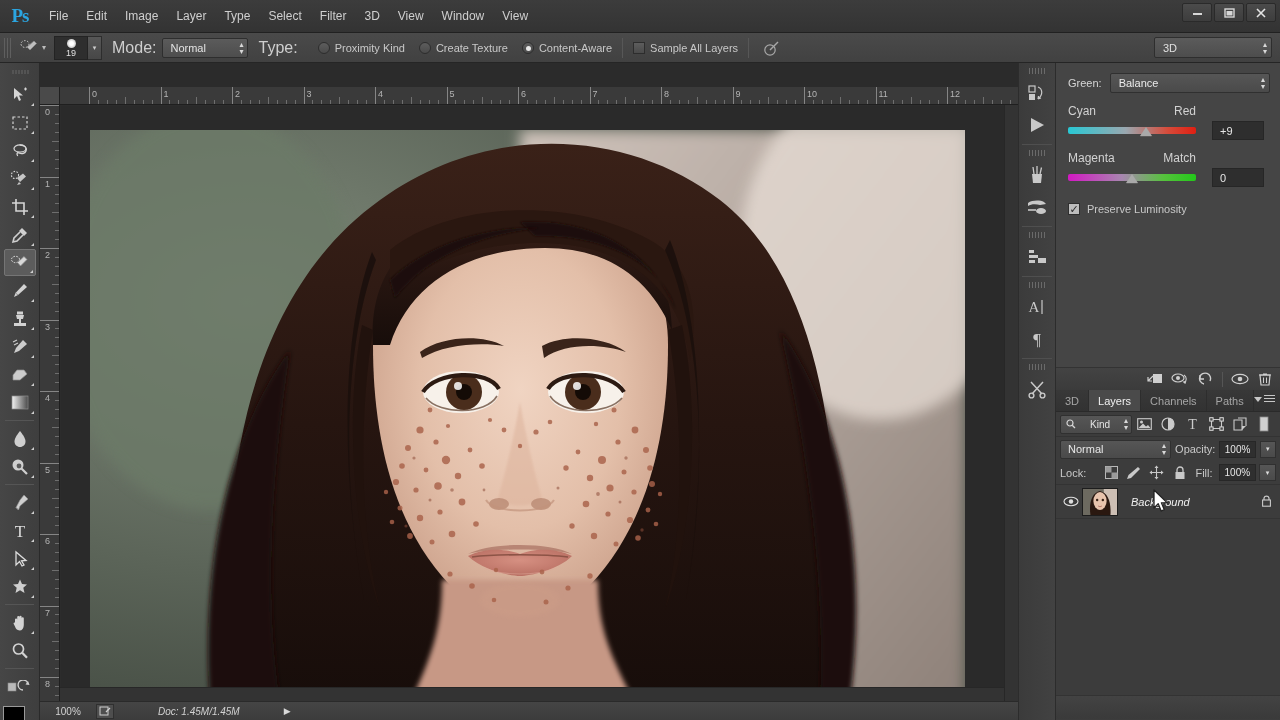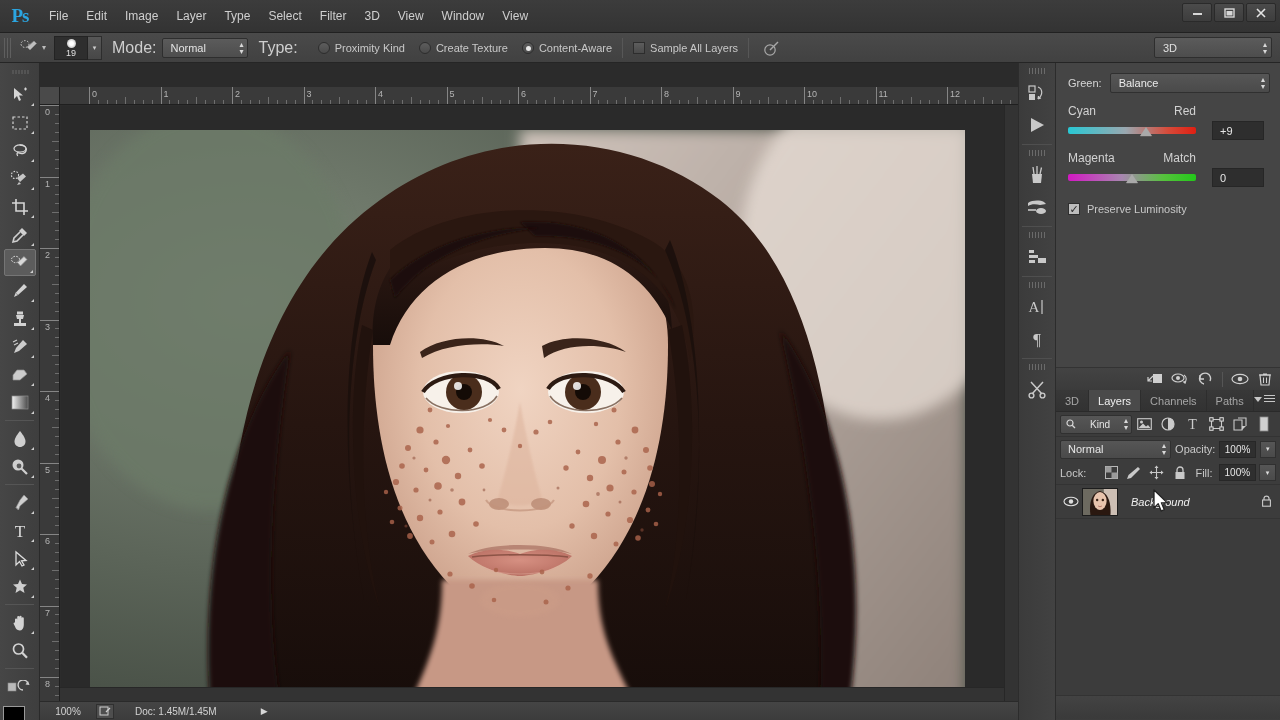--- a/index.html
+++ b/index.html
@@ -163,21 +163,21 @@
     overflow: hidden; background: #3a3634;
   }
   .statusbar {
     position: absolute; left: 0; bottom: 0; width: 978px; height: 19px;
     background: linear-gradient(#454545,#3c3c3c); border-top: 1px solid #2a2a2a;
     display: flex; align-items: center; font-size: 10px; color: #d2d2d2;
   }
   .sb-zoom { width: 56px; text-align: center; }
   .sb-btn { width: 18px; height: 15px; background: #4e4e4e; border: 1px solid #303030;
     display:flex;align-items:center;justify-content:center; }
-  .sb-doc { margin-left: 21px; }
+  .sb-doc { margin-left: 44px; font-style: italic; }
   .sb-arrow { margin-left: 44px; font-size: 9px; color: #d8d8d8; }
   .scroll-h { position: absolute; left: 20px; bottom: 19px; width: 958px; height: 14px;
     background: #333; border-top: 1px solid #272727; }
   .scroll-v { position: absolute; right: 0; top: 18px; width: 14px; height: 597px;
     background: #333; border-left: 1px solid #272727; }
 
   
   .icondock {
     position: absolute; left: 1018px; top: 63px; width: 38px; height: 657px;
     background: linear-gradient(to right, #3b3b3b, #424242);

